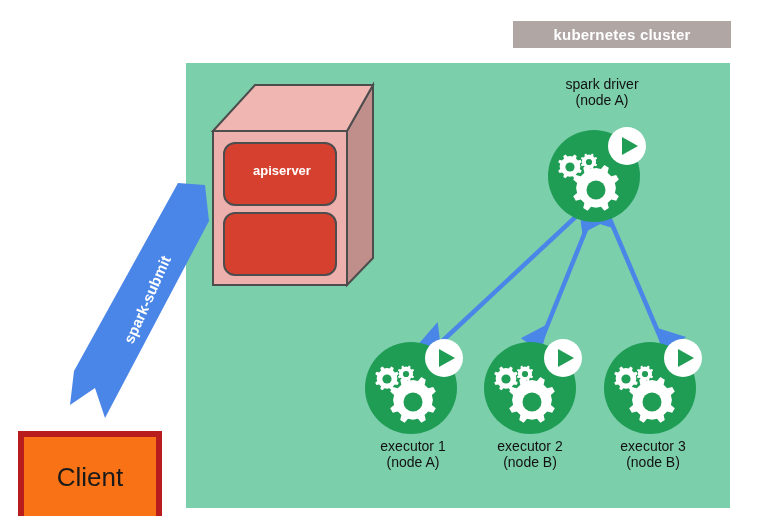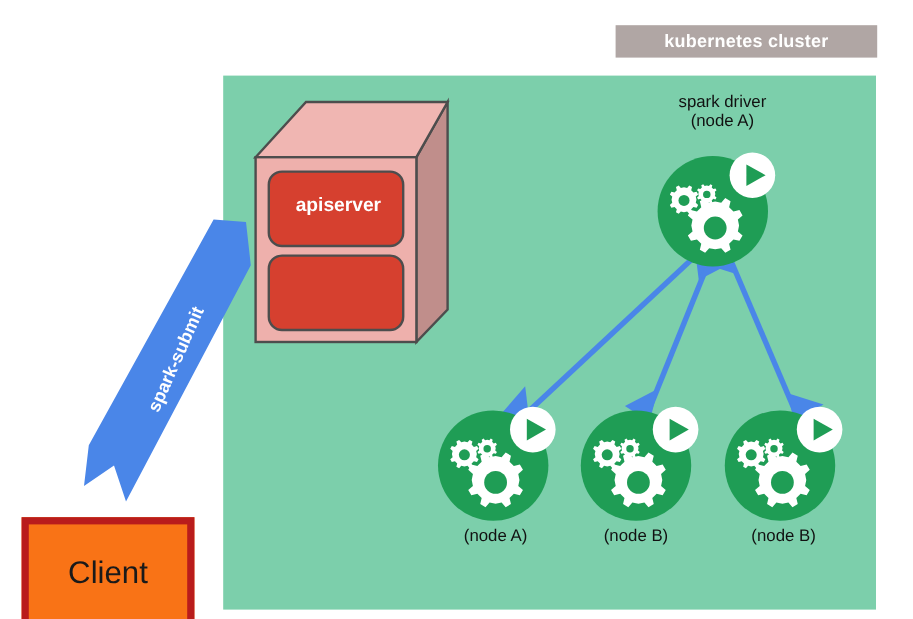--- a/index.html
+++ b/index.html
@@ -64,21 +64,21 @@
     align-items: center;
     justify-content: center;
     font-size: 26px;
     color: #1a1a1a;
   }
   
   .cube-service-label {
     position: absolute;
     color: #ffffff;
     font-weight: bold;
-    font-size: 16px;
+    font-size: 13px;
     display: flex;
     align-items: center;
     justify-content: center;
     width: 120px;
     text-align: center;
   }
   #apiserver-label { left: 222px; top: 150px; }
   #scheduler-label { left: 222px; top: 220px; }
 
   
@@ -218,26 +218,29 @@
 
   <div class="cube-service-label" id="apiserver-label">apiserver</div>
 
   <div id="spark-submit-label">spark-submit</div>
 
   <div class="node-caption" id="spark-driver-caption">
     <span>spark driver</span>
     <span>(node A)</span>
   </div>
   <div class="node-caption" id="executor1-caption">
+    <span>executor 1</span>
     <span>(node A)</span>
   </div>
   <div class="node-caption" id="executor2-caption">
+    <span>executor 2</span>
     <span>(node B)</span>
   </div>
   <div class="node-caption" id="executor3-caption">
+    <span>executor 3</span>
     <span>(node B)</span>
   </div>
 
   <div id="client-box">
     <span>Client</span>
   </div>
 
 </div>
 
 </body></html>

